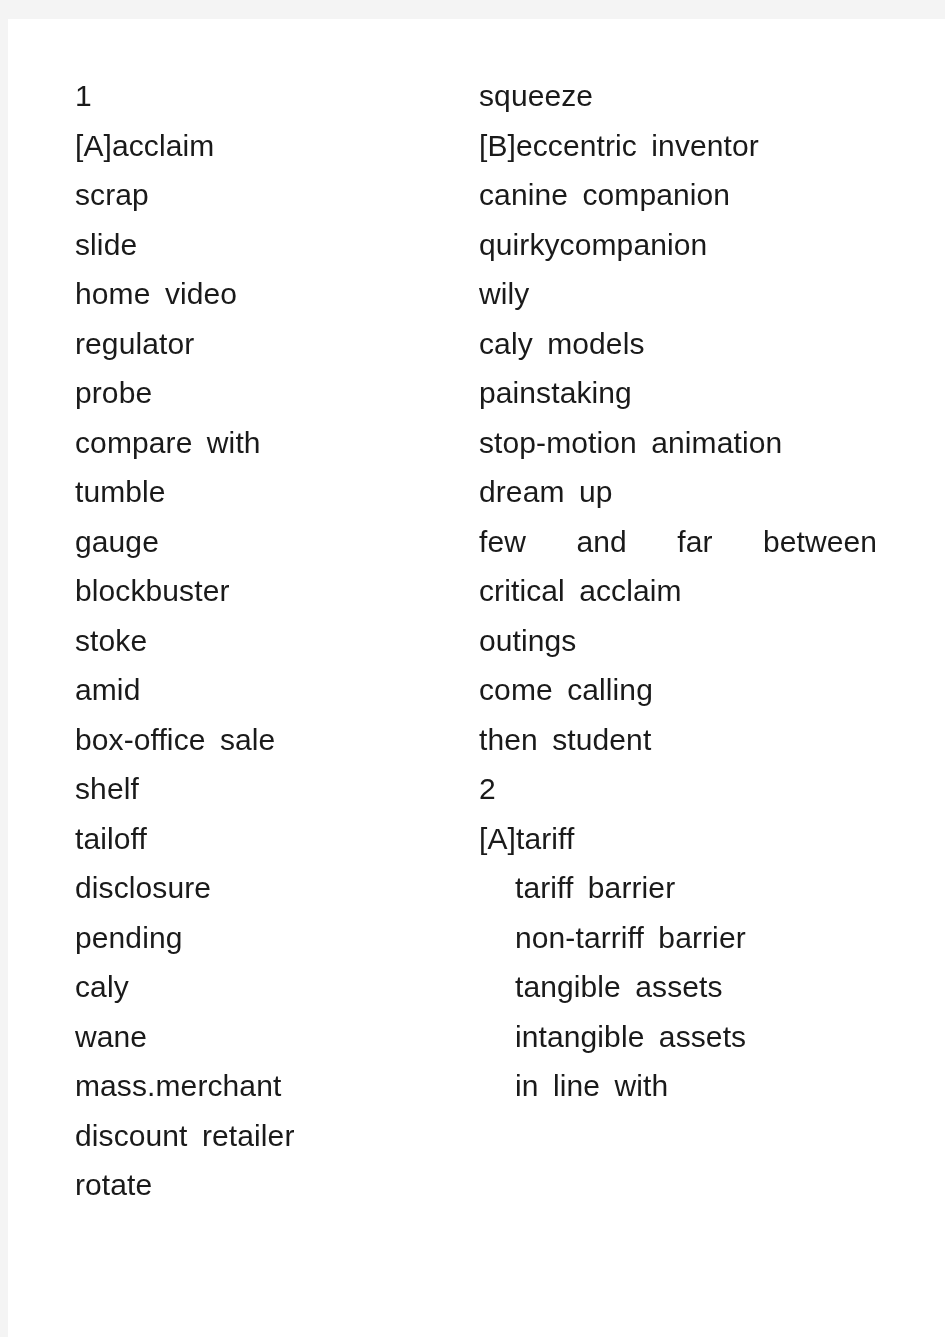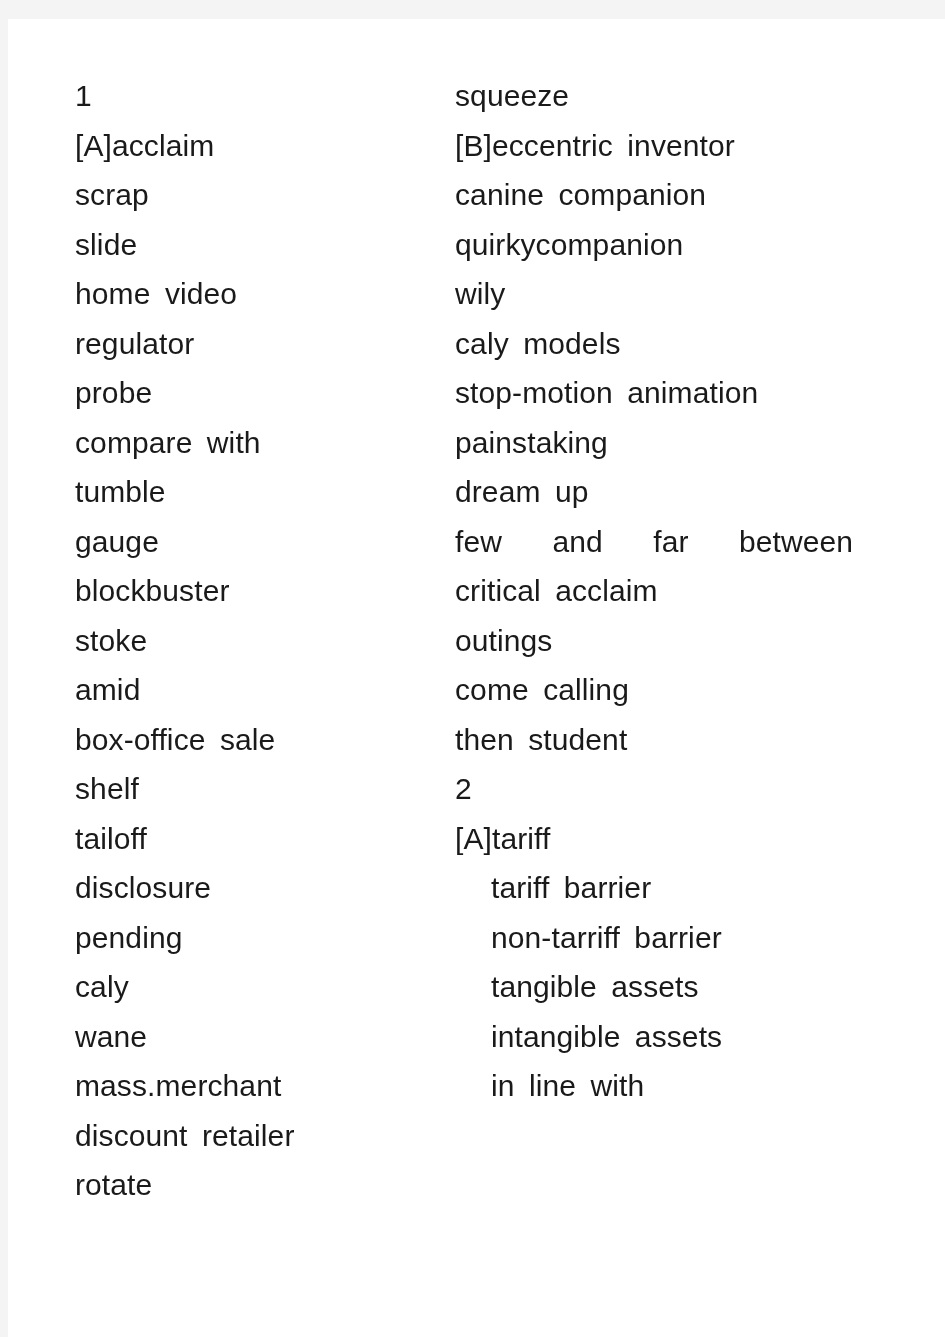--- a/index.html
+++ b/index.html
@@ -31,21 +31,21 @@
     width: 937px;
     height: 1318px;
   }
 
   .column {
     position: absolute;
     top: 52px;
   }
 
   #col-left  { left: 67px;  width: 400px; }
-  #col-right { left: 447px; width: 400px; }
+  #col-right { left: 471px; width: 400px; }
 
   .line {
     height: 49.5px;
     line-height: 49.5px;
     font-size: 30px;
     color: #1a1a1a;
     white-space: pre;
     letter-spacing: 0.1px;
   }
 
@@ -86,22 +86,22 @@
         <div class="line gap">discount retailer</div>
         <div class="line plain">rotate</div>
       </div>
     <div class="column" id="col-right">
         <div class="line plain">squeeze</div>
         <div class="line gap">[B]eccentric inventor</div>
         <div class="line gap">canine companion</div>
         <div class="line plain">quirkycompanion</div>
         <div class="line plain">wily</div>
         <div class="line gap">caly models</div>
+        <div class="line plain">painstaking</div>
         <div class="line gap">stop-motion animation</div>
-        <div class="line plain">painstaking</div>
         <div class="line gap">dream up</div>
         <div class="line wide">few and far between</div>
         <div class="line gap">critical acclaim</div>
         <div class="line plain">outings</div>
         <div class="line gap">come calling</div>
         <div class="line gap">then student</div>
         <div class="line plain">2</div>
         <div class="line plain">[A]tariff</div>
         <div class="line indent gap">tariff barrier</div>
         <div class="line indent gap">non-tarriff barrier</div>

